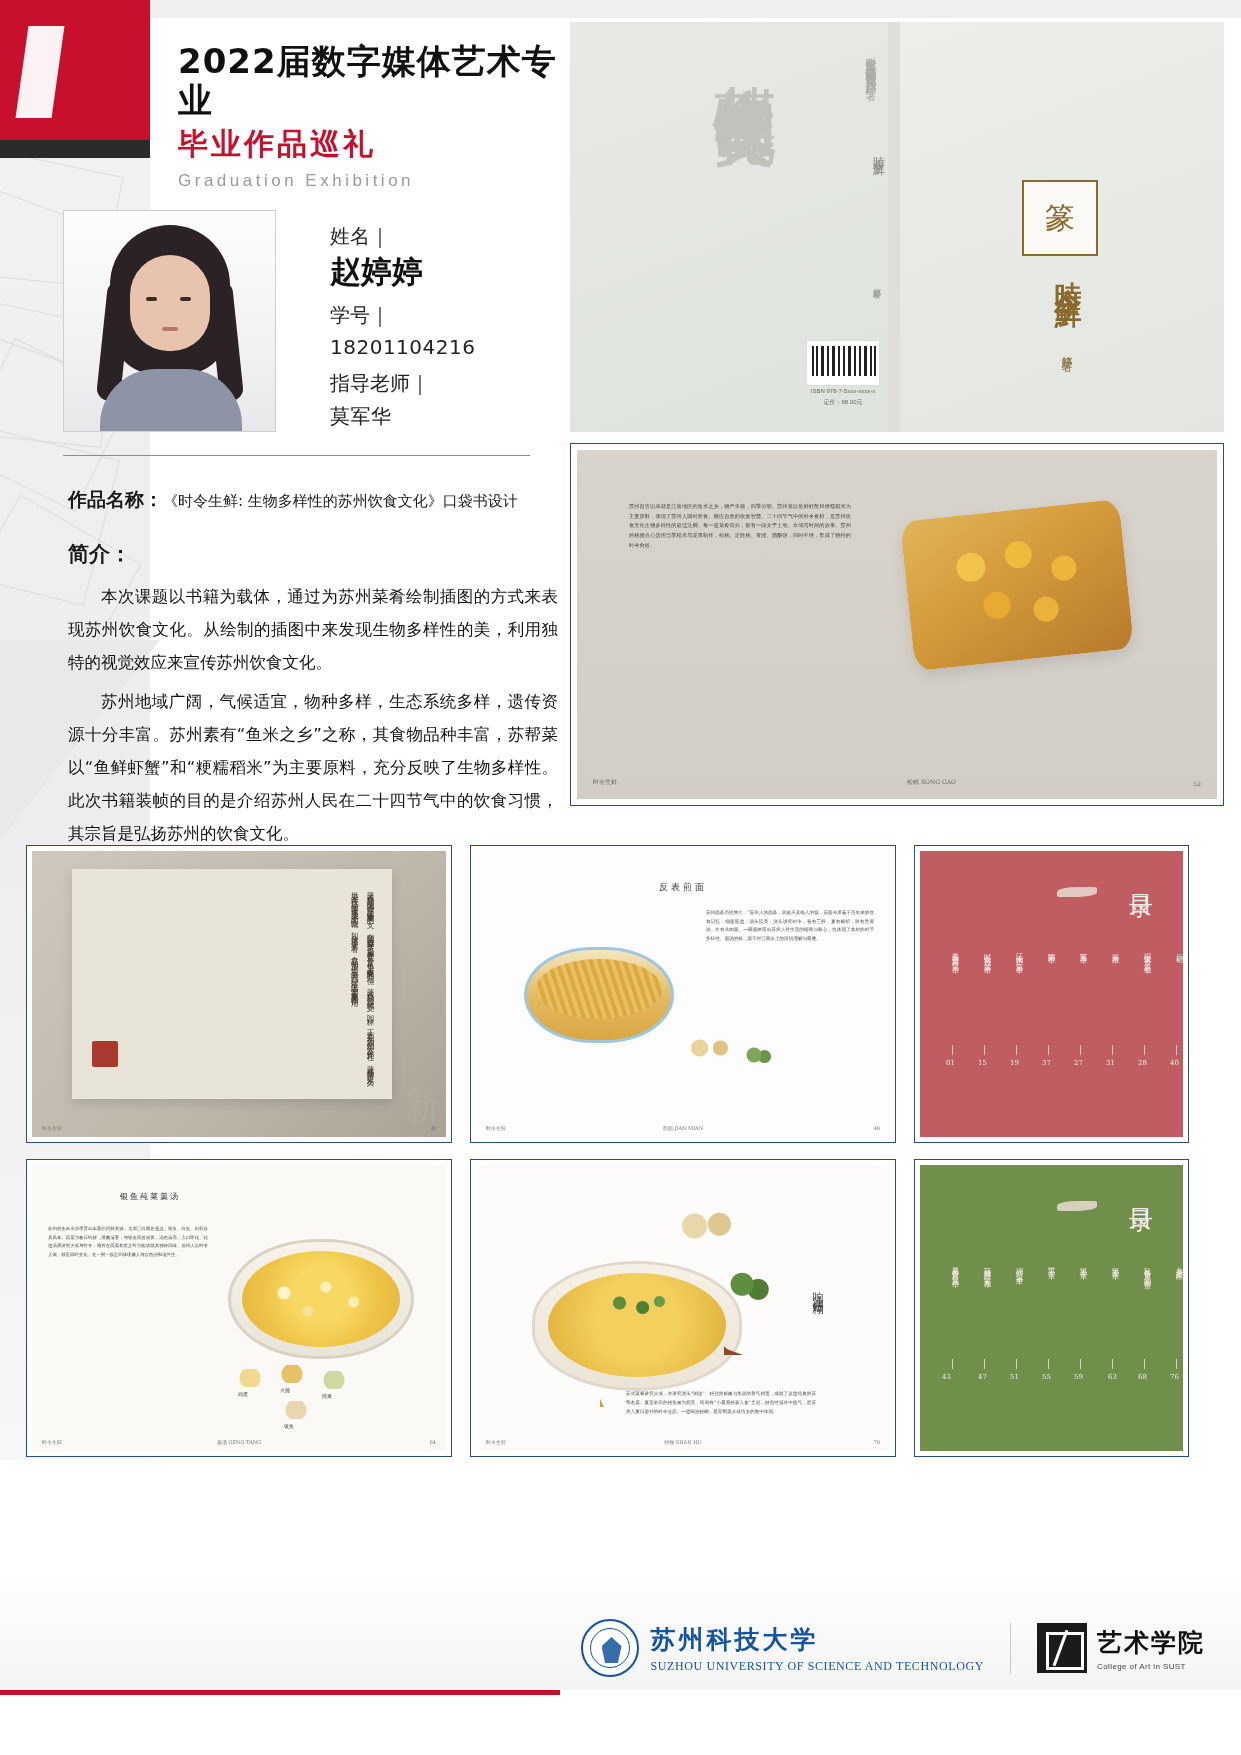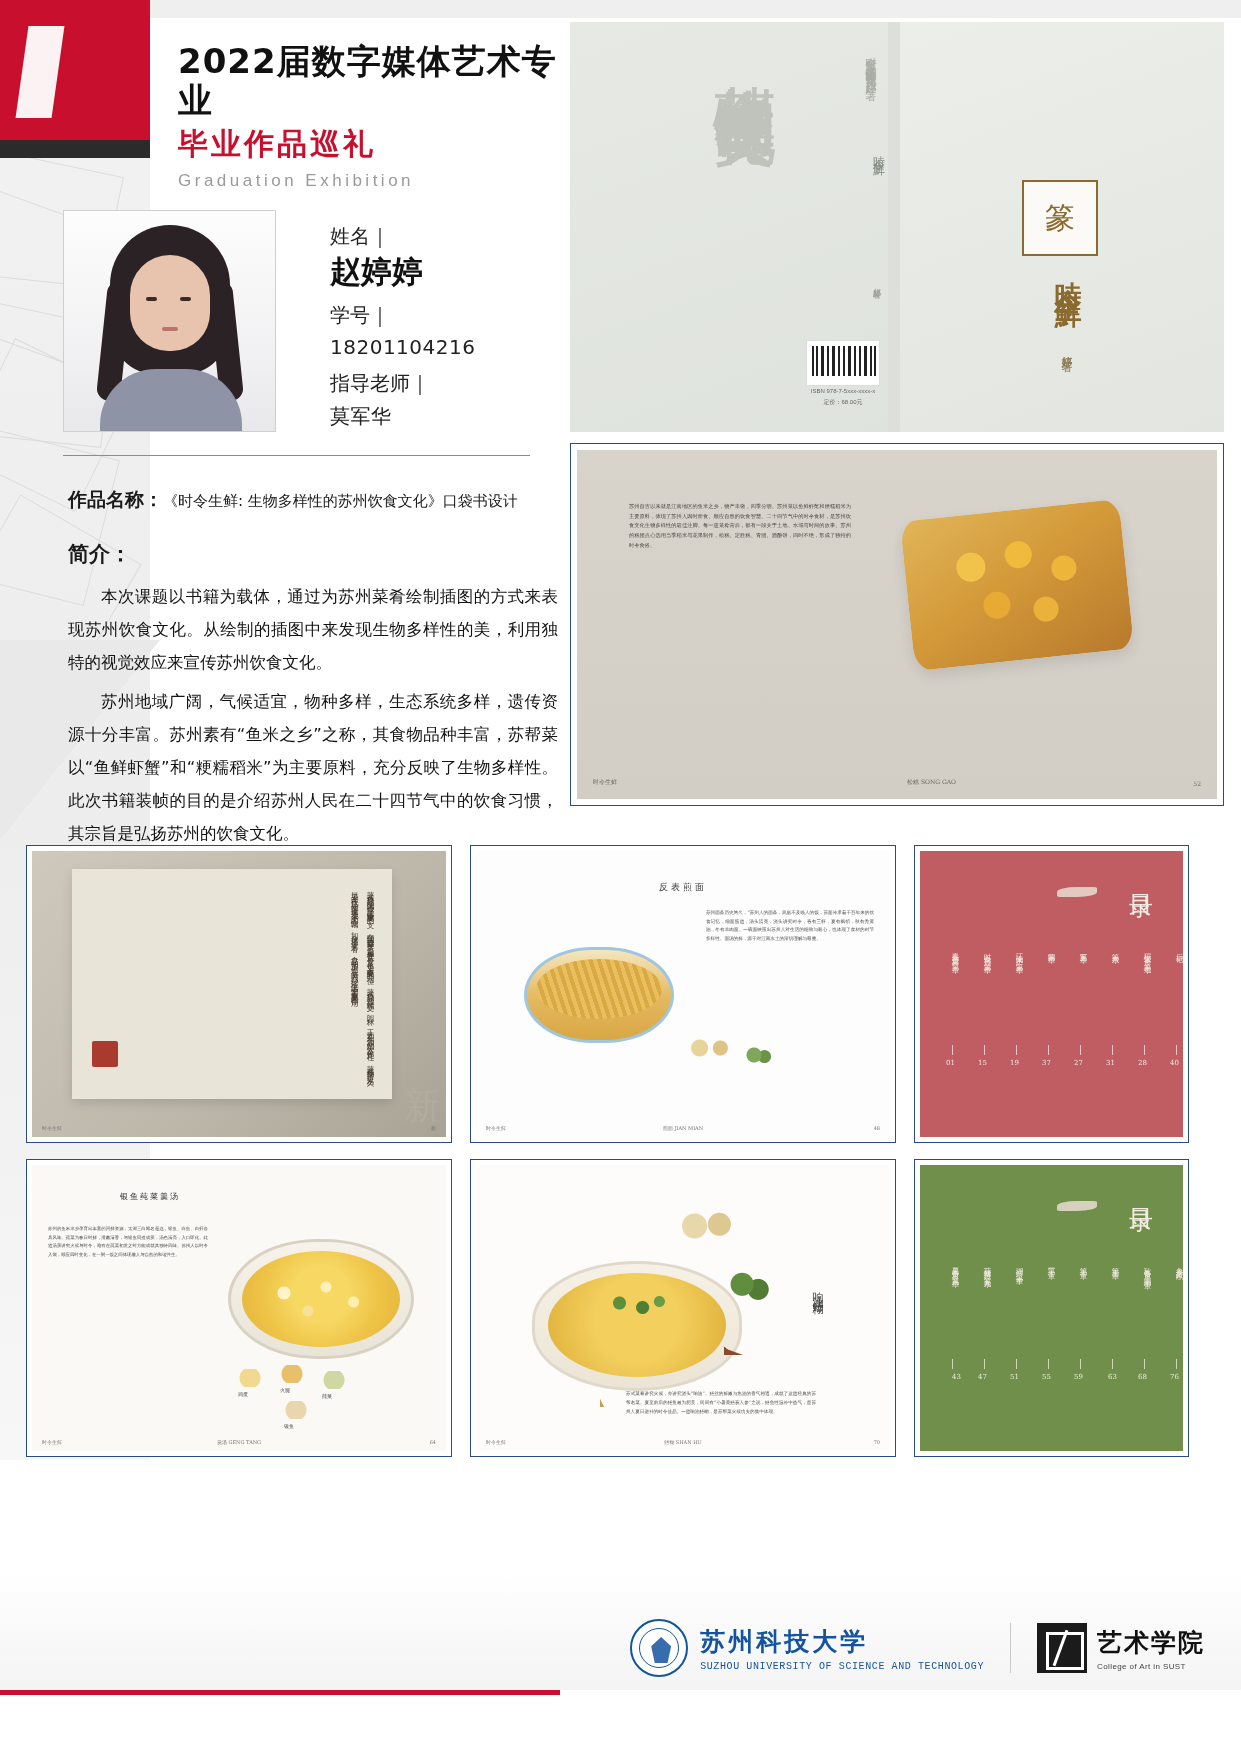--- a/index.html
+++ b/index.html
@@ -320,22 +320,22 @@
   .footer { position:absolute; right:36px; bottom:78px; display:flex; align-items:center; gap:26px;}
   .logo-uni { display:flex; align-items:center; gap:12px;}
   .seal-circle{ width:58px; height:58px; border-radius:50%; border:2px solid #14539e;
      position:relative; background:#fff;}
   .seal-circle::before{ content:""; position:absolute; left:7px; top:7px; right:7px; bottom:7px;
      border:1px solid #14539e; border-radius:50%;}
   .seal-circle::after{ content:""; position:absolute; left:19px; top:16px; width:20px; height:26px;
      background:#14539e; clip-path:polygon(50% 0,100% 36%,82% 100%,18% 100%,0 36%); opacity:.85;}
   .uni-cn{ font-size:25px; color:#14539e; font-weight:bold; letter-spacing:3px;
      font-family:"DejaVu Serif", serif;}
-  .uni-en{ font-size:10px; color:#14539e; letter-spacing:.6px; margin-top:3px;
-     font-family:Liberation Mono, monospace;}
+  .uni-en{ font-size:12px; color:#14539e; letter-spacing:.6px; margin-top:3px;
+     font-family:Liberation Serif, serif;}
   .sep-line{ width:1px; height:50px; background:#c9c9c9;}
   .logo-art{ display:flex; align-items:center; gap:10px;}
   .art-mark{ width:50px; height:50px; background:#1b1b1b; position:relative;}
   .art-mark::before{content:""; position:absolute; left:9px; top:9px; width:32px; height:32px;
      border:3px solid #fff;}
   .art-mark::after{content:""; position:absolute; left:22px; top:6px; width:3px; height:38px;
      background:#fff; transform:rotate(20deg);}
   .art-cn{ font-size:25px; font-weight:bold; color:#111; letter-spacing:2px;
      font-family:"DejaVu Serif", serif;}
   .art-en{ font-size:8px; color:#444; letter-spacing:.4px; margin-top:3px;
@@ -568,21 +568,21 @@
 
           <div class="tick" style="left:16px"></div>
             <div class="tick" style="left:48px"></div>
           <div class="tick" style="left:80px"></div>
             <div class="tick" style="left:112px"></div>
           <div class="tick" style="left:144px"></div>
             <div class="tick" style="left:176px"></div>
           <div class="tick" style="left:208px"></div>
             <div class="tick" style="left:240px"></div>
 
-          <div class="num" style="left:16px">43</div>
+          <div class="num" style="left:6px">43</div>
           <div class="num" style="left:42px">47</div>
           <div class="num" style="left:74px">51</div>
           <div class="num" style="left:106px">55</div>
           <div class="num" style="left:138px">59</div>
           <div class="num" style="left:172px">63</div>
           <div class="num" style="left:202px">68</div>
           <div class="num" style="left:234px">76</div>
         </div>
       </div>
     </div>

